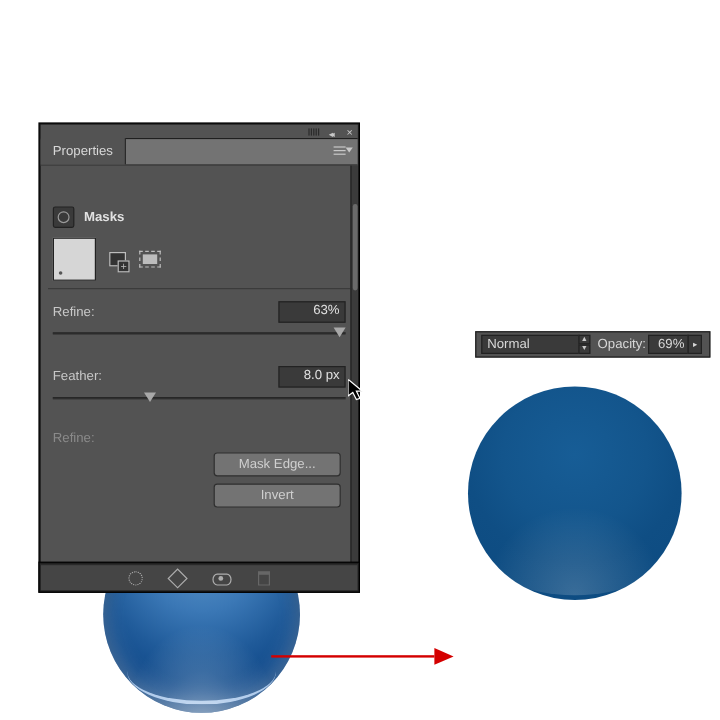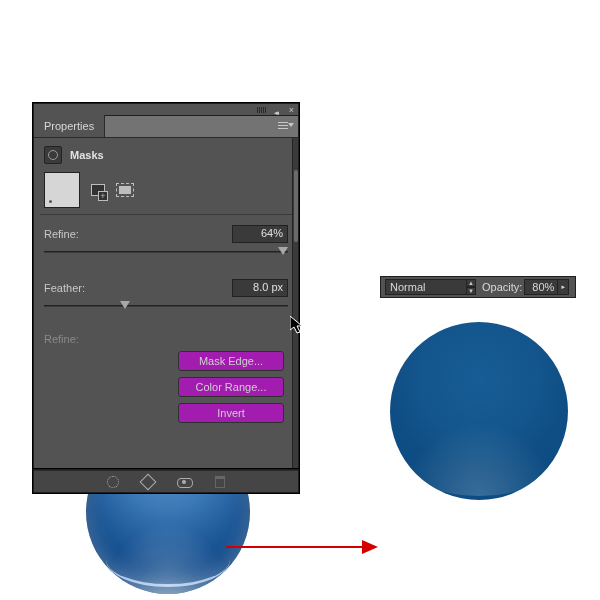--- a/index.html
+++ b/index.html
@@ -30,21 +30,21 @@
   }
   .panel-menu-icn { position:absolute; right:6px; top:4px; width:14px; height:12px;
     background: linear-gradient(#c8c8c8,#c8c8c8) 0 2px/10px 1px no-repeat,
                 linear-gradient(#c8c8c8,#c8c8c8) 0 5px/10px 1px no-repeat,
                 linear-gradient(#c8c8c8,#c8c8c8) 0 8px/10px 1px no-repeat;
   }
   .panel-menu-icn::after{ content:""; position:absolute; right:-2px; top:3px;
     border-top:4px solid #c8c8c8; border-left:3px solid transparent; border-right:3px solid transparent;}
 
   .panel-body { padding: 8px 10px 0 10px; position: relative; height: calc(100% - 34px - 22px); }
-  .section-title { display:flex; align-items:center; gap:8px; margin-bottom:8px; }
+  .section-title { display:flex; align-items:center; gap:8px; margin-bottom:8px;margin-top:26px; }
   .mask-chip { width:18px; height:18px; background:#3a3a3a; border:1px solid #222;
     position:relative; border-radius:2px;}
   .mask-chip::before{content:""; position:absolute; inset:3px; border-radius:50%;
     border:1px solid #9a9a9a;}
   .title-text { font-weight:bold; color:#e2e2e2; }
 
   .thumb-row { display:flex; align-items:center; gap:10px; margin:8px 0 6px 0;}
   .thumb {
     width:36px; height:36px; background:#d6d6d6; border:1px solid #222;
     position:relative;
@@ -76,21 +76,21 @@
     border-left:5px solid transparent; border-right:5px solid transparent;
     border-top:8px solid #a8a8a8;}
   .slider-1 .slider-thumb { left: calc(100% - 10px); }
   .slider-2 .slider-thumb { left: 76px; }
 
   .cursor { position:absolute; left:290px; top:316px; pointer-events:none; z-index:30; }
 
   .refine { color:#8a8a8a; margin-bottom:6px;}
   .refine-row { display:flex; flex-direction:column; align-items:flex-end; gap:6px;
                 padding-right:4px;}
-  .pbtn { width:106px; height:20px; background:#a21caf; border:1px solid #2f2f2f;
+  .pbtn { width:106px; height:20px; background:#737373; border:1px solid #2f2f2f;
           color:#cfcfcf; font-size:11px; border-radius:3px; text-align:center;
           line-height:18px;}
 
   .panel-footer { position:absolute; left:34px; top:470px; width:264px; height:22px;
                   background:#454545; border-top:1px solid #2a2a2a;
                   display:flex; justify-content:center; align-items:center; gap:22px;
                   box-shadow: 0 0 0 1px #1f1f1f, 0 0 0 2px #000;}
   .ficn { width:14px; height:14px; position:relative; opacity:.8; }
   .dotted-circ{border:1px dotted #c8c8c8; border-radius:50%; width:12px;height:12px;}
   .diamond::before{content:""; position:absolute; inset:1px; border:1px solid #c8c8c8;
@@ -100,21 +100,21 @@
   .eye::after{content:""; position:absolute; left:5px; top:5px; width:4px; height:4px;
     background:#c8c8c8; border-radius:50%;}
   .trash{border:1px solid #8a8a8a; border-top:3px solid #8a8a8a; width:10px;height:12px;
          margin-left:2px; opacity:.5;}
   .scroll-gutter{ position:absolute; right:0; top:34px; bottom:22px; width:6px;
                   background:#3b3b3b; border-left:1px solid #222;}
   .scroll-thumb{ position:absolute; left:1px; top:32px; width:4px; height:72px;
                  background:#6a6a6a; border-radius:2px;}
 
   
-  .mini-bar { position:absolute; left:380px; top:276px; width:196px; height:22px;
+  .mini-bar { position:absolute; left:396px; top:276px; width:196px; height:22px;
               background:#535353; border:1px solid #1f1f1f; display:flex;
               align-items:center; font-size:11px; color:#d8d8d8;}
   .mini-bar .select { height:16px; background:#3a3a3a; border:1px solid #222;
     margin-left:4px; padding:0 4px; display:flex; align-items:center; gap:4px;}
   .mini-bar .sel-blend { width:82px; justify-content:space-between;}
   .mini-bar .stepper { display:flex; flex-direction:column; margin-left:-1px;}
   .mini-bar .stepper i{ width:10px; height:8px; background:#3a3a3a; border:1px solid #222;
     display:flex; align-items:center; justify-content:center; font-size:6px; color:#c8c8c8;}
   .mini-bar .lbl{ margin-left:6px;}
   .mini-bar .val { width:34px; height:16px; background:#3a3a3a; border:1px solid #222;
@@ -188,21 +188,21 @@
         <span class="icn add-mask-icn"></span>
         <span class="icn sel-mask-icn"></span>
       </div>
     </div>
 
     <div class="hr"></div>
 
     <div class="ctrl">
       <div class="ctrl-row">
         <span class="ctrl-label">Refine:</span>
-        <span class="ctrl-val">64%</span>
+        <span class="ctrl-val">63%</span>
       </div>
       <div class="slider slider-1">
         <div class="slider-track"></div>
           <div class="slider-thumb"></div>
       </div>
     </div>
 
     <div class="ctrl">
       <div class="ctrl-row">
         <span class="ctrl-label">Feather:</span>
@@ -210,21 +210,20 @@
       </div>
       <div class="slider slider-2">
         <div class="slider-track"></div>
           <div class="slider-thumb"></div>
       </div>
     </div>
 
     <div class="refine">Refine:</div>
     <div class="refine-row">
       <div class="pbtn">Mask Edge...</div>
-      <div class="pbtn">Color Range...</div>
       <div class="pbtn">Invert</div>
     </div>
   </div>
 
   <div class="scroll-gutter">
     <div class="scroll-thumb"></div>
   </div>
 </div>
 
 <div class="panel-footer">
@@ -240,21 +239,21 @@
 
 <div class="mini-bar">
   <div class="select sel-blend">
     <span>Normal</span>
   </div>
   <div class="stepper">
     <i>▲</i>
     <i>▼</i>
   </div>
   <span class="lbl">Opacity:</span>
-  <div class="val">80%</div>
+  <div class="val">69%</div>
   <div class="caret">▸</div>
 </div>
 
 <div class="disk"></div>
 
 <div class="arrow">
   <div class="arrow-line"></div>
     <div class="arrow-head"></div>
 </div>
 

